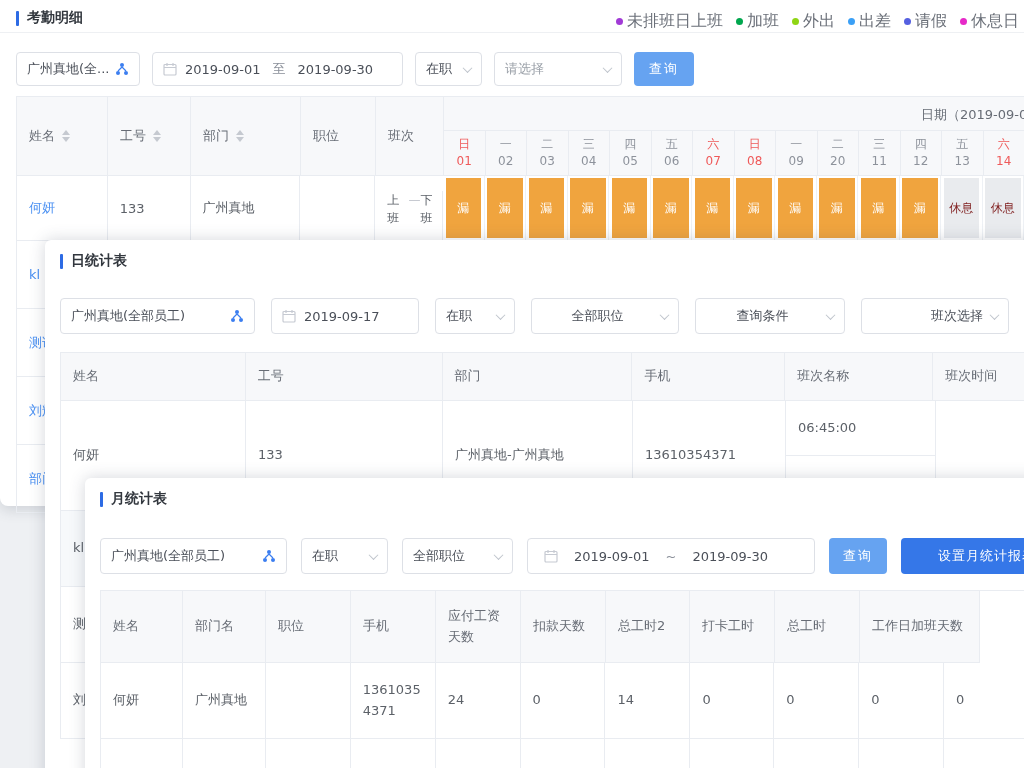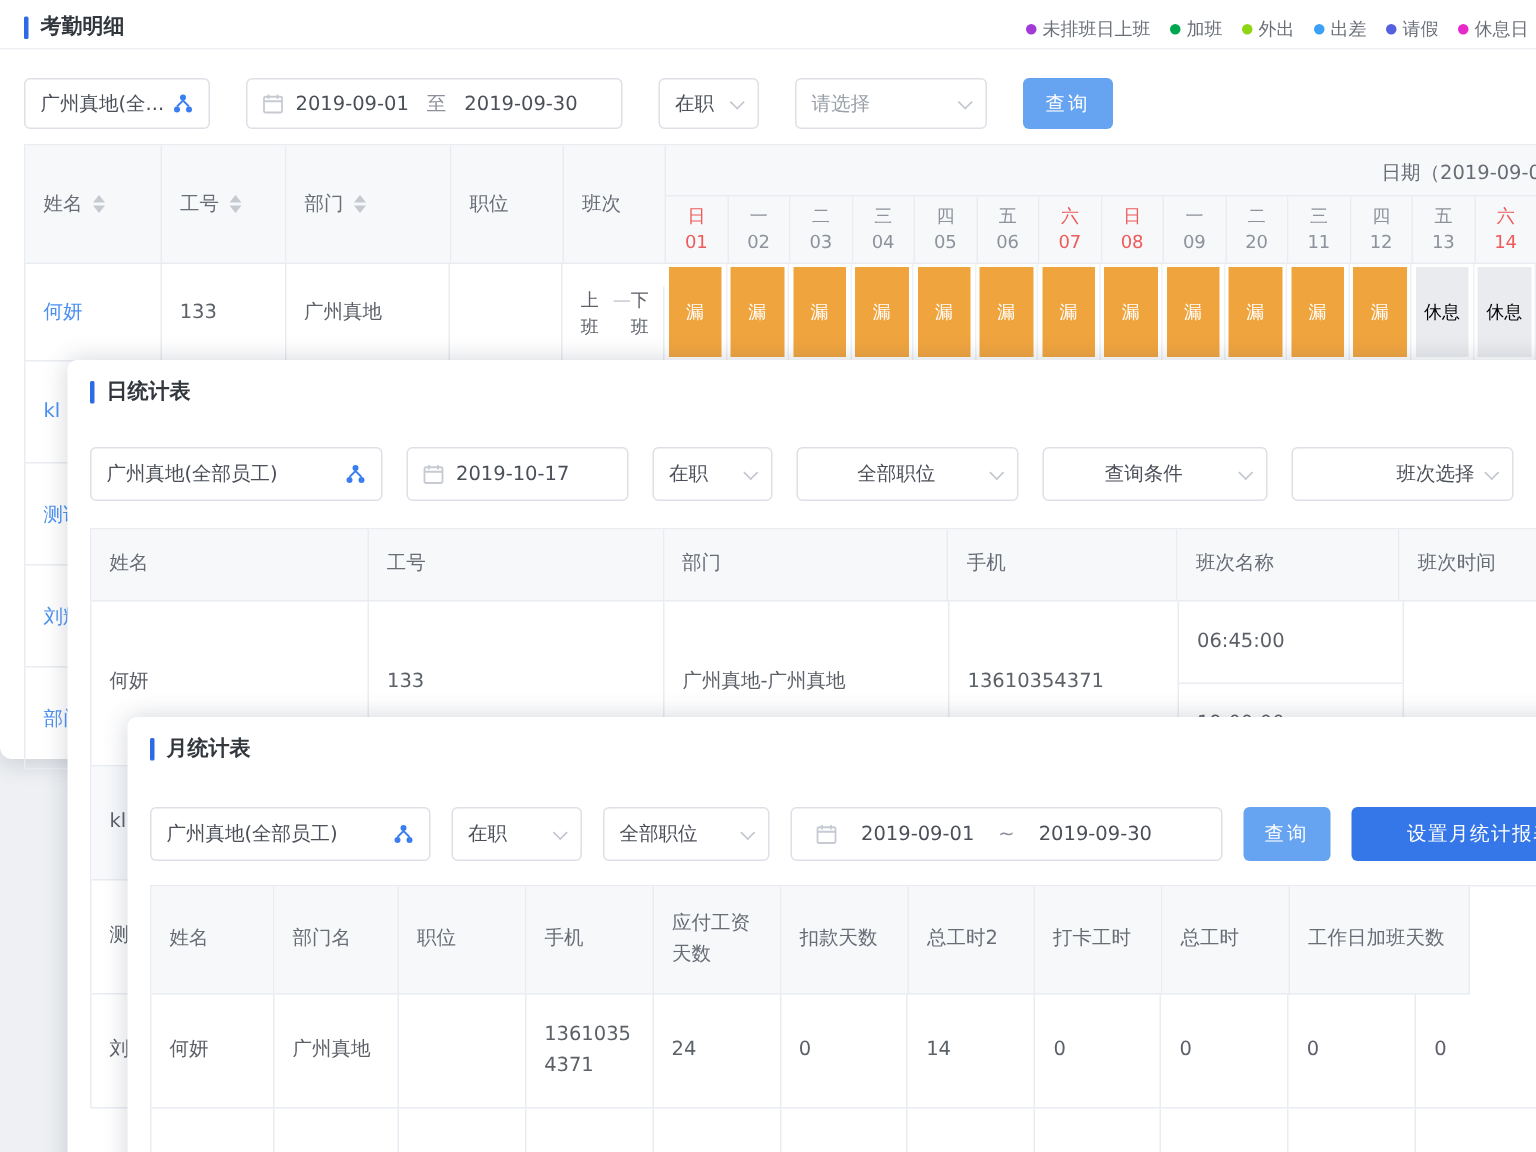--- a/index.html
+++ b/index.html
@@ -14,21 +14,21 @@
 
   .sec-title { position:absolute; display:flex; align-items:center; gap:8px; font-size:14px; font-weight:bold; color:#32373e; }
   .tbar { width:3px; height:15px; background:#2d6be4; border-radius:1px; }
 
   .hdr-divider { position:absolute; left:0; right:0; top:32px; border-top:1px solid #eef0f3; }
 
   
   #legend { position:absolute; top:11px; right:5px; display:flex; gap:13px; align-items:center; white-space:nowrap; }
   .lg-item { display:flex; align-items:center; gap:4px; }
   .lg-dot { width:7px; height:7px; border-radius:50%; }
-  .lg-label { font-size:12px; color:#6a6f78; }
+  .lg-label { font-size:16px; color:#6a6f78; }
 
   
   .frow { position:absolute; display:flex; align-items:center; }
   .fbox { height:34px; border:1px solid #dde0e6; border-radius:4px; background:#fff; display:flex; align-items:center;
           font-size:13px; color:#4a4f58; padding:0 10px; white-space:nowrap; overflow:hidden; }
   .fbox .grow { flex:1; }
   .placeholder { color:#9aa0a8; }
   .muted { color:#8a8f99; }
   .chev { width:7px; height:7px; border-right:1px solid #bfc4cc; border-bottom:1px solid #bfc4cc;
           transform:rotate(45deg) translate(-1px,-1px); margin-left:8px; flex:none; }
@@ -55,21 +55,21 @@
   .day-h.wkd { color:#ef5a5a; }
   .att-row { display:flex; height:65px; }
   .att-cell { border-right:1px solid #e9ecf1; border-bottom:1px solid #e9ecf1; display:flex; align-items:center; padding-left:12px; color:#5c6168; }
   .name-link { color:#4a90f2; cursor:pointer; }
   .shift-cell { flex-direction:row; justify-content:center; align-items:flex-start; font-size:12px; line-height:1.5;margin-top:15px; }
   .shift-dash { color:#c0c4cc; }
   #att-day-cells { display:flex; }
   .day-c { width:41.5px; border-right:1px solid #eef1f5; border-bottom:1px solid #e9ecf1; padding:2px 2.5px; display:flex; }
   .badge { flex:1; display:flex; align-items:center; justify-content:center; font-size:12px; }
   .badge-miss { background:#f0a43e; color:#fff; }
-  .badge-rest { background:#e9ebee; color:#000000; }
+  .badge-rest { background:#e9ebee; color:#7f1d1d; }
   .att-xrow { display:flex; height:68px; }
   .att-dates-empty { width:581px; border-bottom:1px solid #e9ecf1; }
 
   
   .gtable { position:absolute; border-left:1px solid #e9ecf1; border-top:1px solid #e9ecf1; font-size:13px; }
   .grow-h { display:flex; }
   .gcell { border-right:1px solid #e9ecf1; border-bottom:1px solid #e9ecf1; display:flex; align-items:center; padding:0 12px;
            color:#5c6168; word-break:break-all; line-height:1.6; }
   .gcell.head { background:#f7f8fa; color:#676c75; }
   .time-split { flex-direction:column; align-items:stretch; padding:0; }
@@ -108,21 +108,21 @@
           <div class="lg-dot" style="background: rgb(85, 96, 224);"></div>
           <div class="lg-label">请假</div>
         </div>
         <div class="lg-item">
           <div class="lg-dot" style="background: rgb(230, 41, 200);"></div>
           <div class="lg-label">休息日</div>
         </div>
       </div>
     <div class="hdr-divider"></div>
 
-    <div class="frow" style="left:16px; top:52px; gap:24px;">
+    <div class="frow" style="left:16px; top:52px; gap:12px;">
       <div class="fbox" style="width:124px;">
         <span class="grow">广州真地(全...</span>
         <svg class="icon-svg" style="margin:0 0 0 4px;" width="14" height="14" viewBox="0 0 14 14">
           <circle cx="7" cy="3" r="2" fill="#3b7ef0"></circle>
             <circle cx="3" cy="11" r="2" fill="#3b7ef0"></circle>
             <circle cx="11" cy="11" r="2" fill="#3b7ef0"></circle>
           <path d="M7 5 L3 9 M7 5 L11 9" stroke="#3b7ef0" stroke-width="1.2" fill="none"></path>
         </svg>
       </div>
       <div class="fbox" style="width:251px;">
@@ -346,21 +346,21 @@
             <circle cx="3" cy="11" r="2" fill="#3b7ef0"></circle>
             <circle cx="11" cy="11" r="2" fill="#3b7ef0"></circle>
           <path d="M7 5 L3 9 M7 5 L11 9" stroke="#3b7ef0" stroke-width="1.2" fill="none"></path>
         </svg>
       </div>
       <div class="fbox" style="width:148px; height:36px;">
         <svg class="icon-svg" width="14" height="14" viewBox="0 0 14 14">
           <rect x="1" y="2.5" width="12" height="10.5" rx="1" fill="none" stroke="#c6cad2" stroke-width="1.2"></rect>
           <path d="M1 5.5 H13 M4 1 V4 M10 1 V4" stroke="#c6cad2" stroke-width="1.2" fill="none"></path>
         </svg>
-        <span>2019-10-17</span>
+        <span>2019-09-17</span>
       </div>
       <div class="fbox" style="width:80px; height:36px;">
         <span class="grow">在职</span>
         <span class="chev"></span>
       </div>
       <div class="fbox" style="width:148px; height:36px;">
         <span class="grow" style="text-align:center;">全部职位</span>
         <span class="chev"></span>
       </div>
       <div class="fbox" style="width:150px; height:36px;">

